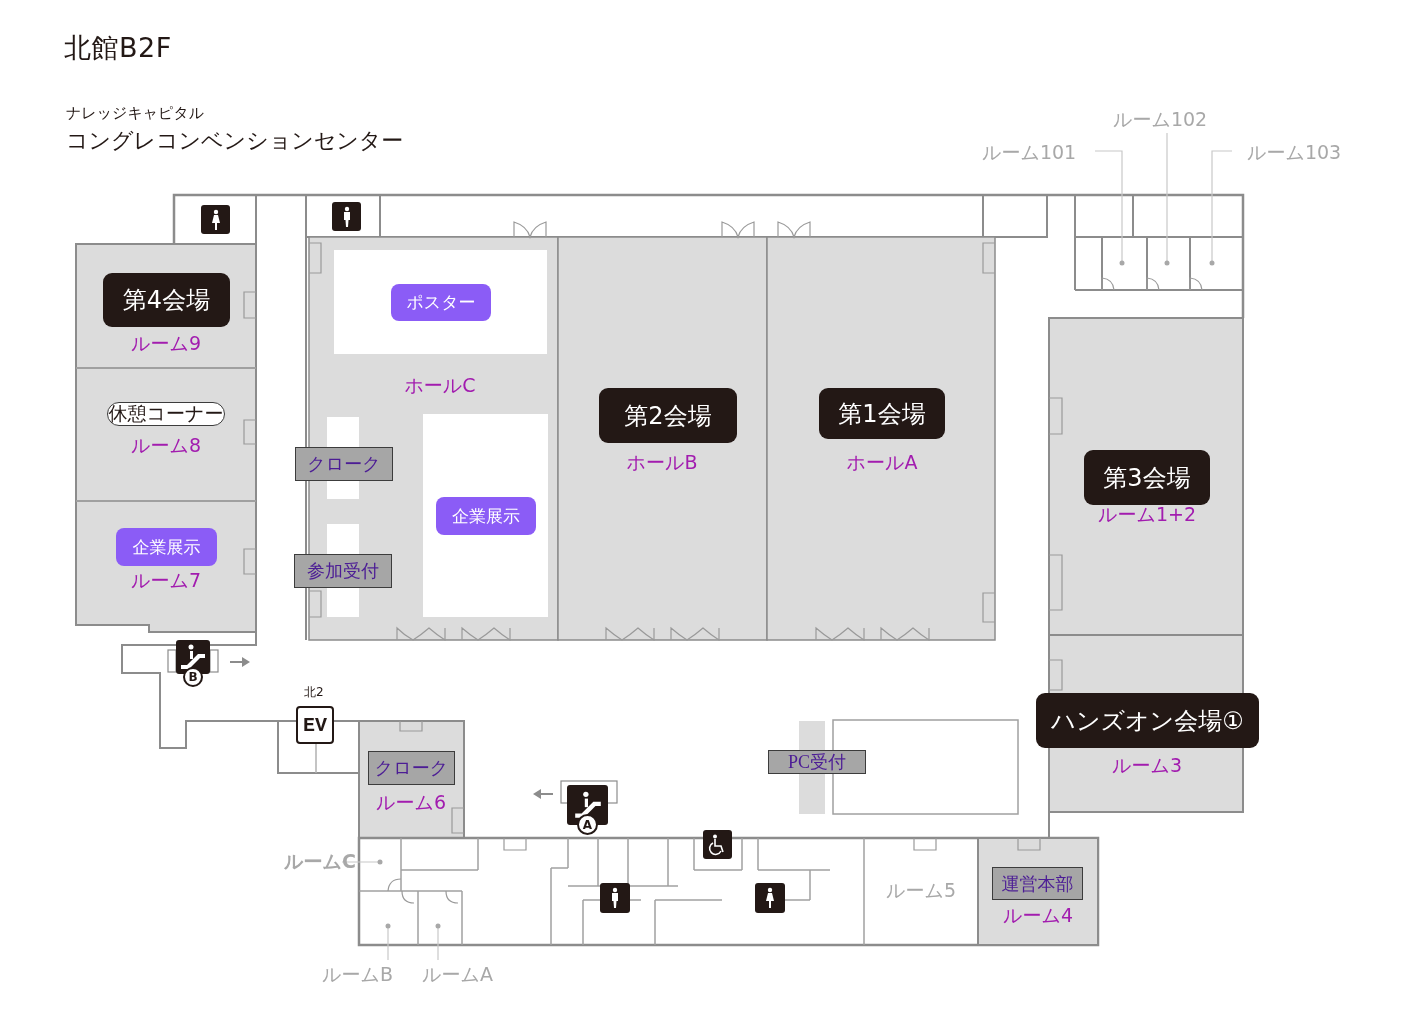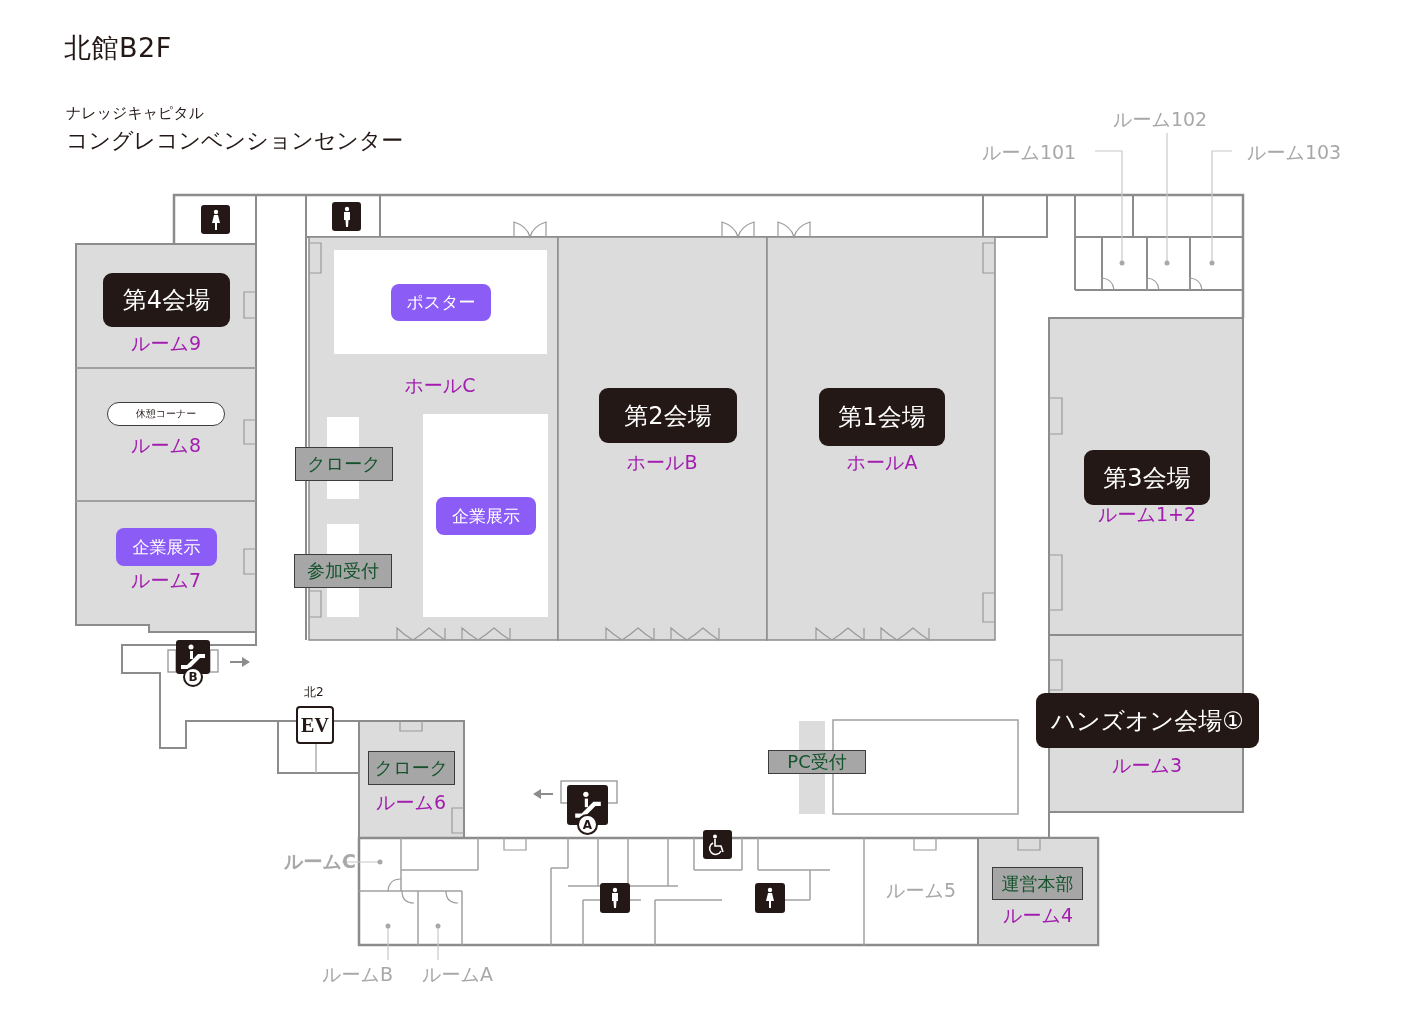--- a/index.html
+++ b/index.html
@@ -4,26 +4,26 @@
 <style>
   html, body { margin:0; padding:0; background:#fff; }
   body { width:1405px; height:1034px; position:relative; overflow:hidden; font-family:"DejaVu Sans", sans-serif; color:#231815; }
   .abs { position:absolute; }
   .title { left:64px; top:30px; font-size:27px; letter-spacing:0.5px; }
   .sub1 { left:66px; top:104px; font-size:15px; }
   .sub2 { left:66px; top:126px; font-size:22px; }
   svg.plan { position:absolute; left:0; top:0; }
   .tag-black { position:absolute; background:#231815; color:#fff; border-radius:9px; font-size:24px; display:flex; align-items:center; justify-content:center; white-space:nowrap; }
   .tag-dgray { position:absolute; background:#8b5cf6; color:#fff; border-radius:8px; font-size:17px; display:flex; align-items:center; justify-content:center; white-space:nowrap; }
-  .tag-box { position:absolute; background:#a6a6a6; border:1.5px solid #3c3c3c; color:#14532d; font-size:18px; display:flex; align-items:center; justify-content:center; white-space:nowrap; box-sizing:border-box; }
-  .tag-pill { position:absolute; background:#fff; border:1.5px solid #3c3c3c; border-radius:14px; color:#231815; font-size:10px; display:flex; align-items:center; justify-content:center; white-space:nowrap; box-sizing:border-box; }
+  .tag-box { position:absolute; background:#a6a6a6; border:1.5px solid #3c3c3c; color:#4c1d95; font-size:18px; display:flex; align-items:center; justify-content:center; white-space:nowrap; box-sizing:border-box;font-family:Liberation Serif, serif; }
+  .tag-pill { position:absolute; background:#fff; border:1.5px solid #3c3c3c; border-radius:14px; color:#231815; font-size:19px; display:flex; align-items:center; justify-content:center; white-space:nowrap; box-sizing:border-box; }
   .lbl { position:absolute; font-size:19px; color:#a21caf; white-space:nowrap; transform:translateX(-50%); }
   .lbl-gray { position:absolute; font-size:19px; color:#a8a8a8; white-space:nowrap; }
   .icon-sq { position:absolute; background:#231815; border-radius:3px; display:flex; align-items:center; justify-content:center; }
-  .ev { position:absolute; left:296px; top:706px; width:38px; height:38px; border:2px solid #231815; border-radius:4px; background:#fff; font-family:Liberation Serif, serif; font-weight:bold; font-size:20px; display:flex; align-items:center; justify-content:center; box-sizing:border-box; }
+  .ev { position:absolute; left:296px; top:706px; width:38px; height:38px; border:2px solid #231815; border-radius:4px; background:#fff; font-family:Liberation Mono, monospace; font-weight:bold; font-size:20px; display:flex; align-items:center; justify-content:center; box-sizing:border-box; }
   .ev-label { position:absolute; left:304px; top:684px; font-size:12px; }
 </style>
 </head>
 <body>
 
 <div class="abs title">北館B2F</div>
 <div class="abs sub1">ナレッジキャピタル</div>
 <div class="abs sub2">コングレコンベンションセンター</div>
 
 <svg class="plan" width="1405" height="1034" viewBox="0 0 1405 1034">
@@ -184,21 +184,21 @@
 
 <div class="tag-dgray" style="left:391px; top:284px; width:100px; height:37px;">ポスター</div>
 <div class="lbl" style="left:440px; top:373px;">ホールC</div>
 <div class="tag-box" style="left:295px; top:447px; width:98px; height:34px;">クローク</div>
 <div class="tag-box" style="left:294px; top:554px; width:98px; height:34px;">参加受付</div>
 <div class="tag-dgray" style="left:436px; top:497px; width:100px; height:38px;">企業展示</div>
 
 <div class="tag-black" style="left:599px; top:388px; width:138px; height:55px;">第2会場</div>
 <div class="lbl" style="left:662px; top:450px;">ホールB</div>
 
-<div class="tag-black" style="left:819px; top:388px; width:126px; height:58px;">第1会場</div>
+<div class="tag-black" style="left:819px; top:388px; width:126px; height:51px;">第1会場</div>
 <div class="lbl" style="left:882px; top:450px;">ホールA</div>
 
 <div class="tag-black" style="left:1084px; top:441px; width:126px; height:55px;margin-top:9px;">第3会場</div>
 <div class="lbl" style="left:1147px; top:502px;">ルーム1+2</div>
 
 <div class="tag-black" style="left:1036px; top:693px; width:223px; height:55px;">ハンズオン会場①</div>
 <div class="lbl" style="left:1147px; top:753px;">ルーム3</div>
 
 <div class="tag-box" style="left:368px; top:751px; width:87px; height:34px;">クローク</div>
 <div class="lbl" style="left:411px; top:790px;">ルーム6</div>

